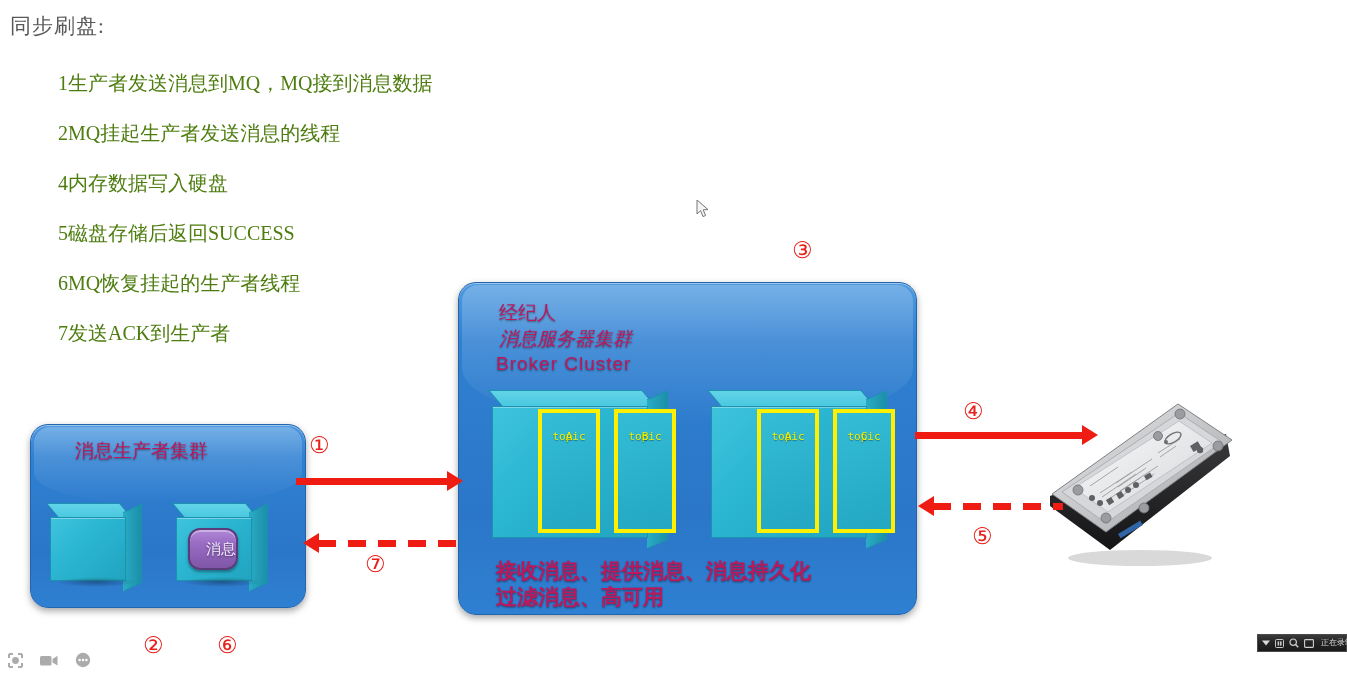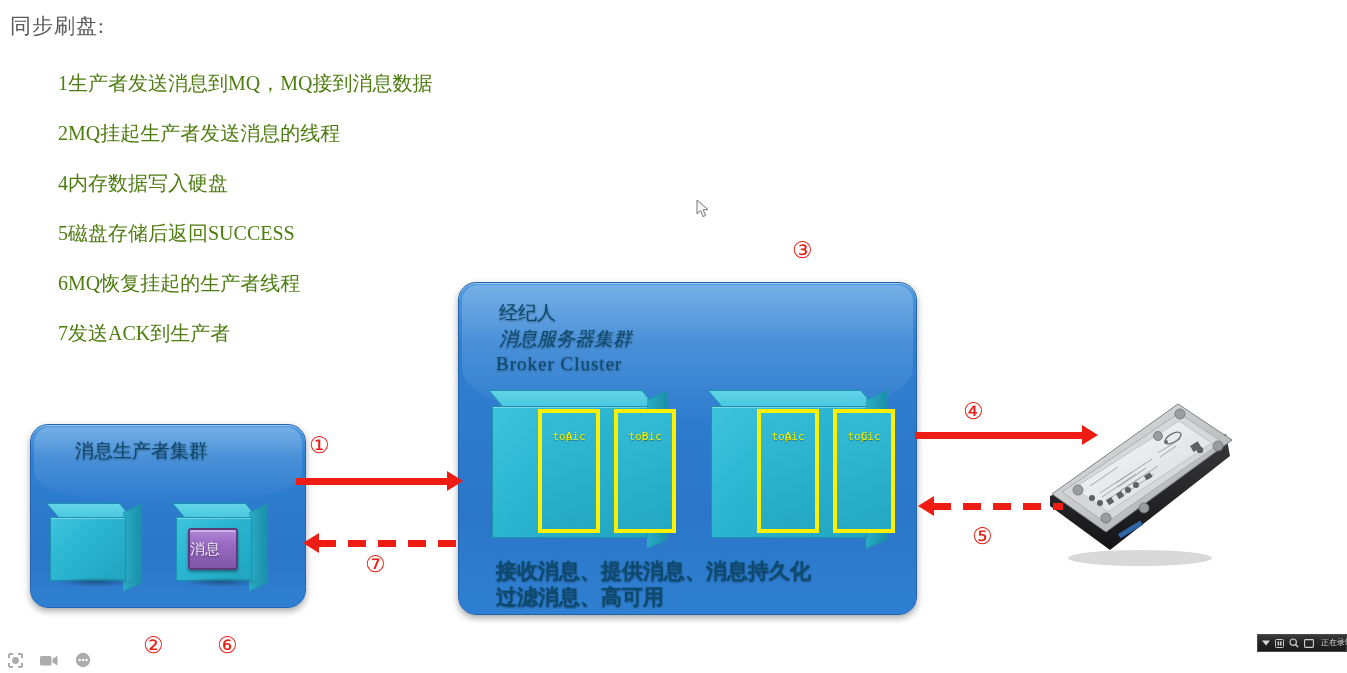--- a/index.html
+++ b/index.html
@@ -36,26 +36,26 @@
     box-shadow:0 3px 7px rgba(0,0,0,.35), inset 0 1px 0 rgba(255,255,255,.45);
     border:1px solid #2265ad;
   }
   .bluebox::after{
     content:"";position:absolute;left:3px;right:3px;top:2px;height:42%;
     border-radius:16px 16px 40% 40%;
     background:linear-gradient(180deg,rgba(255,255,255,.22),rgba(255,255,255,0));
     pointer-events:none;
   }
   .box-title{
-    position:absolute;color:#0c4a6e;
+    position:absolute;color:#be185d;
     text-shadow:0 1px 2px rgba(0,0,0,.45);
     z-index:3;white-space:pre;
   }
   .cn{font-family:"Liberation Serif", serif;}
-  .en{font-family:Liberation Serif, serif;letter-spacing:1px;}
+  .en{font-family:Liberation Sans, sans-serif;letter-spacing:1px;}
 
   
   .cube{position:absolute;z-index:2;}
   .cube .face{
     position:absolute;left:0;bottom:0;
     background:linear-gradient(135deg,#3fc3dd 0%,#2bb6d2 40%,#21a4c0 100%);
     border:1px solid #1c93ae;
     box-shadow:inset 0 1px 0 rgba(255,255,255,.35);
   }
   .cube .top{
@@ -88,23 +88,23 @@
     font-size:11px;line-height:15px;
     text-shadow:0 1px 1px rgba(0,0,0,.35);
     white-space:pre;
   }
 
   
   .msgtile{
     position:absolute;z-index:5;
     background:linear-gradient(180deg,#b187d8 0%,#9a6cc4 35%,#7f56a8 100%);
     border:2px solid #5b3c7a;
-    border-radius:3px;
+    border-radius:12px;
     box-shadow:inset 0 2px 0 rgba(255,255,255,.35),0 2px 3px rgba(0,0,0,.35);
-    display:flex;align-items:center;justify-content:flex-start;
+    display:flex;align-items:center;justify-content:flex-end;
   }
   .msgtile span{
     color:#f2eaff;font-size:15px;
     font-family:"Liberation Serif", serif;
     text-shadow:0 1px 2px rgba(0,0,0,.5);
   }
 
   
   .circnum{
     position:absolute;color:#e8211b;

